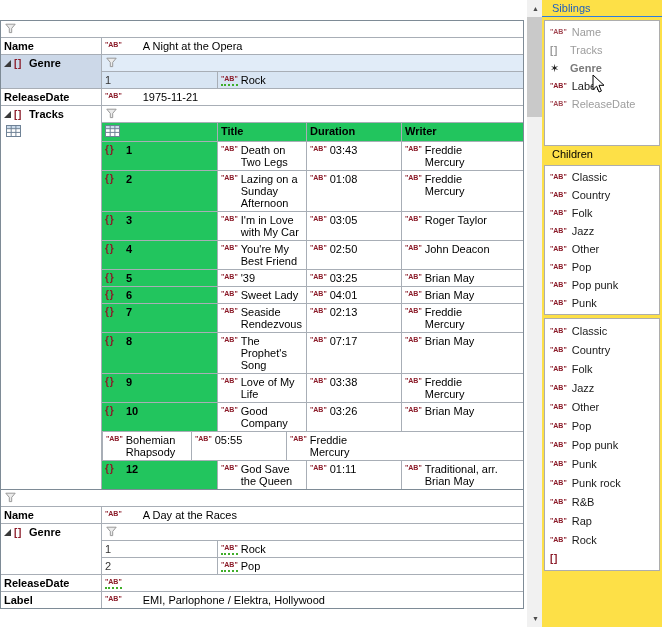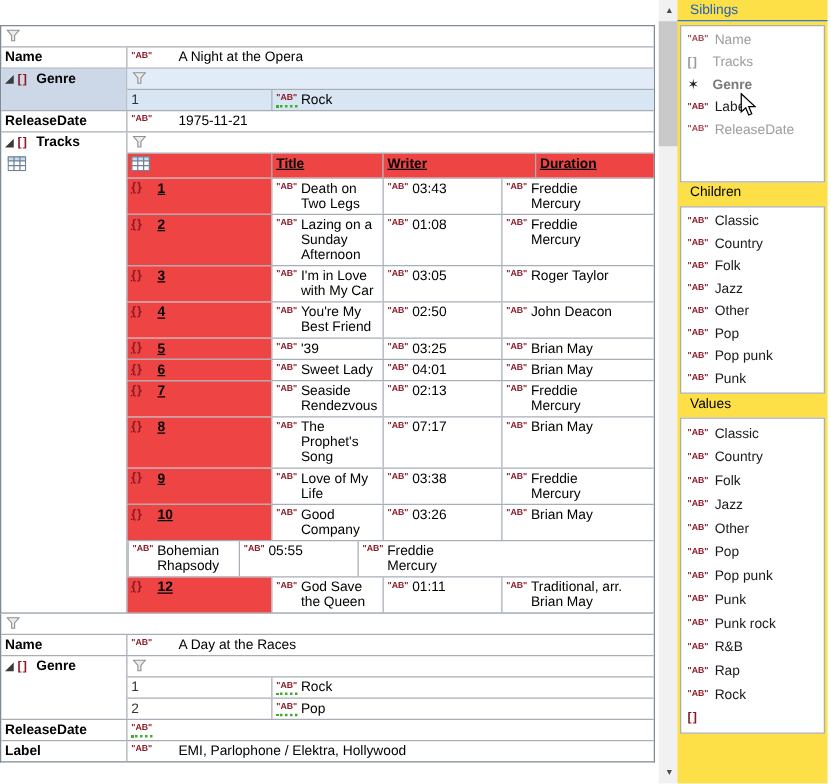--- a/index.html
+++ b/index.html
@@ -21,21 +21,21 @@
   .srow { display: flex; align-items: stretch; }
   .srow + .srow, .srow.after-tpl { border-top: 1px solid #a8aeb6; }
   .sub .srow:not(:first-child) { border-top: 1px solid #a8aeb6; }
   .idx-cell { width: 115px; padding: 2px 3px; line-height: 12px; display: flex; gap: 6px; align-items: flex-start; }
   .scell { border-left: 1px solid #a8aeb6; padding: 2px 3px; line-height: 12px; display: flex; gap: 3px; align-items: flex-start; }
   .col-title { width: 89px; }
   .col-dur { width: 95px; }
   .col-writer { flex: 1; }
   .col-writer .vtext { max-width: 74px; }
   .flexcol { flex: 1; }
-  .yellow { background: #ef4444; text-decoration: underline; }
+  .yellow { background: #22c55e; }
   .hdr { font-weight: bold; }
   .tnum { font-weight: bold; }
   .gnum { color: #333; }
   .vtext { flex: 1; }
 
   
   .sel { background: #ccd8e8; }
   .sub.selected .frow { background: #e1ecf8; }
   .sub.selected .idx-cell, .sub.selected .scell { background: #d8e5f3; }
 
@@ -170,22 +170,22 @@
             <div class="idx-cell yellow">
                 <span class="gridico" style="margin:0"><svg width="15" height="12" viewBox="0 0 15 12">
                     <rect x="0.5" y="0.5" width="14" height="11" fill="#ffffff" stroke="#6f8296"></rect>
                     <rect x="0.5" y="0.5" width="14" height="3.2" fill="#ccdcec" stroke="#6f8296"></rect>
                     <line x1="5.2" y1="0.5" x2="5.2" y2="11.5" stroke="#6f8296"></line>
                     <line x1="9.9" y1="0.5" x2="9.9" y2="11.5" stroke="#6f8296"></line>
                     <line x1="0.5" y1="7.4" x2="14.5" y2="7.4" stroke="#6f8296"></line>
                   </svg></span>
               </div>
             <div class="scell col-title yellow hdr">Title</div>
+            <div class="scell col-dur yellow hdr">Duration</div>
             <div class="scell col-writer yellow hdr">Writer</div>
-            <div class="scell col-dur yellow hdr">Duration</div>
           </div>
 
             <div class="srow">
               <div class="idx-cell yellow">
                 <span class="ico brace-icon"></span>
                 <span class="tnum">1</span>
               </div>
               <div class="scell col-title">
                 <span class="ico ab-icon"></span>
                 <div class="vtext">Death on Two Legs</div>
@@ -562,21 +562,20 @@
           <span class="llabel">Pop punk</span>
         </div>
 
         <div class="litem">
           <span class="ico ab-icon"></span>
           <span class="llabel">Punk</span>
         </div>
 
     </div>
 
-    <div class="panel-header mt">Values</div>
     <div class="listbox values-box">
 
         <div class="litem">
           <span class="ico ab-icon"></span>
           <span class="llabel">Classic</span>
         </div>
 
         <div class="litem">
           <span class="ico ab-icon"></span>
           <span class="llabel">Country</span>

